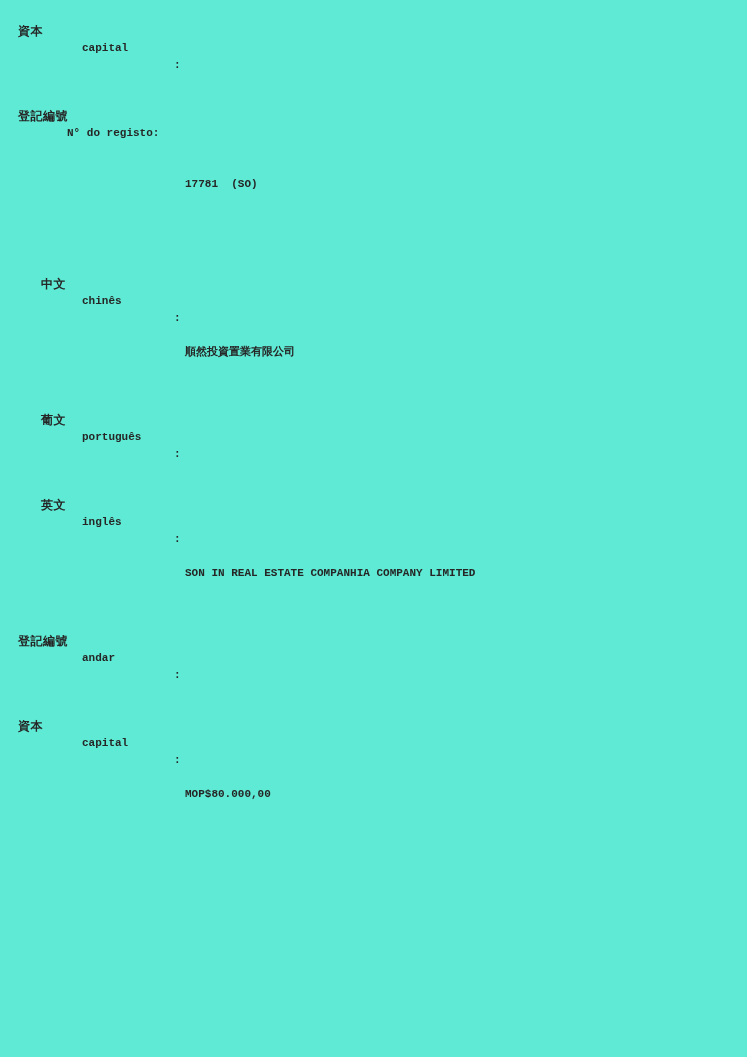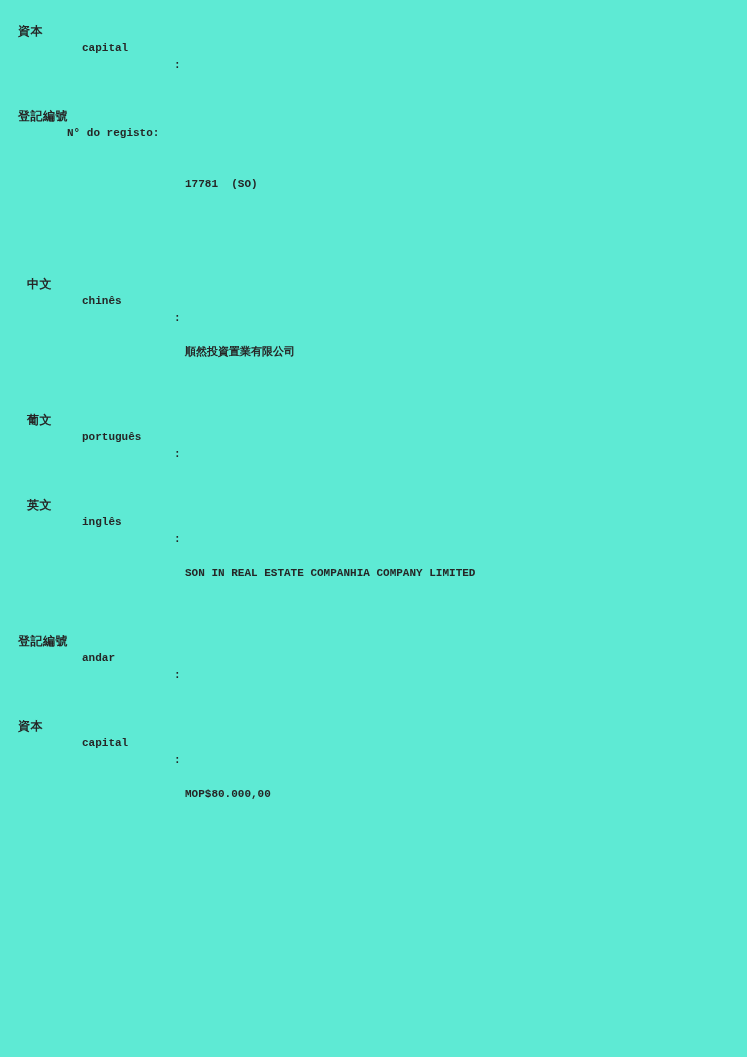--- a/index.html
+++ b/index.html
@@ -26,21 +26,21 @@
     min-height: 17px;
     white-space: pre-wrap;
   }
   .l1 {
     position: absolute;
     left: 18px;
     font-size: 12px;
     letter-spacing: 0.5px;
     font-family: "Liberation Sans", "DejaVu Sans", sans-serif;
   }
-  .l1.ind { left: 27px; }
+  .l1.ind { left: 41px; }
   .l2 { position: absolute; left: 82px; }
   .reg .l2 { left: 67px; }
   .colon { position: absolute; left: 174px; }
   .val { margin-left: 185px; white-space: pre-wrap; }
   .val > div { min-height: 17px; }
 </style>
 </head>
 <body>
 
 <div class="page" style="background: #5eead4; color: rgb(38, 38, 38); font-weight: bold;">

